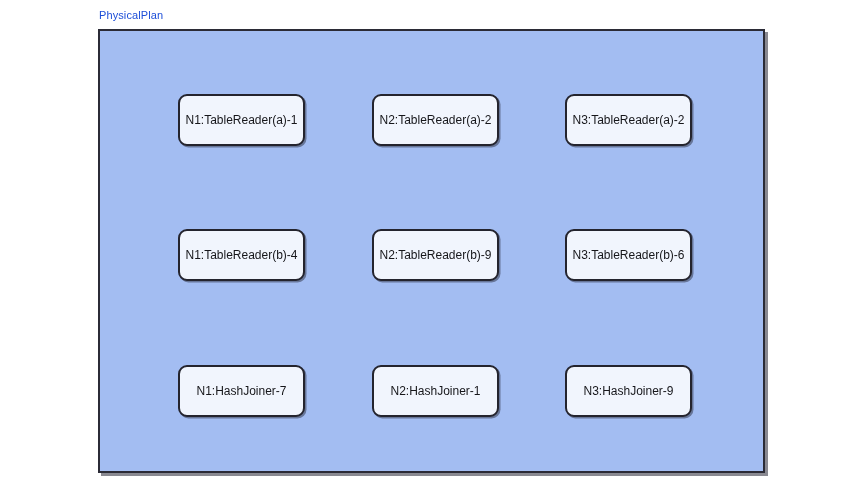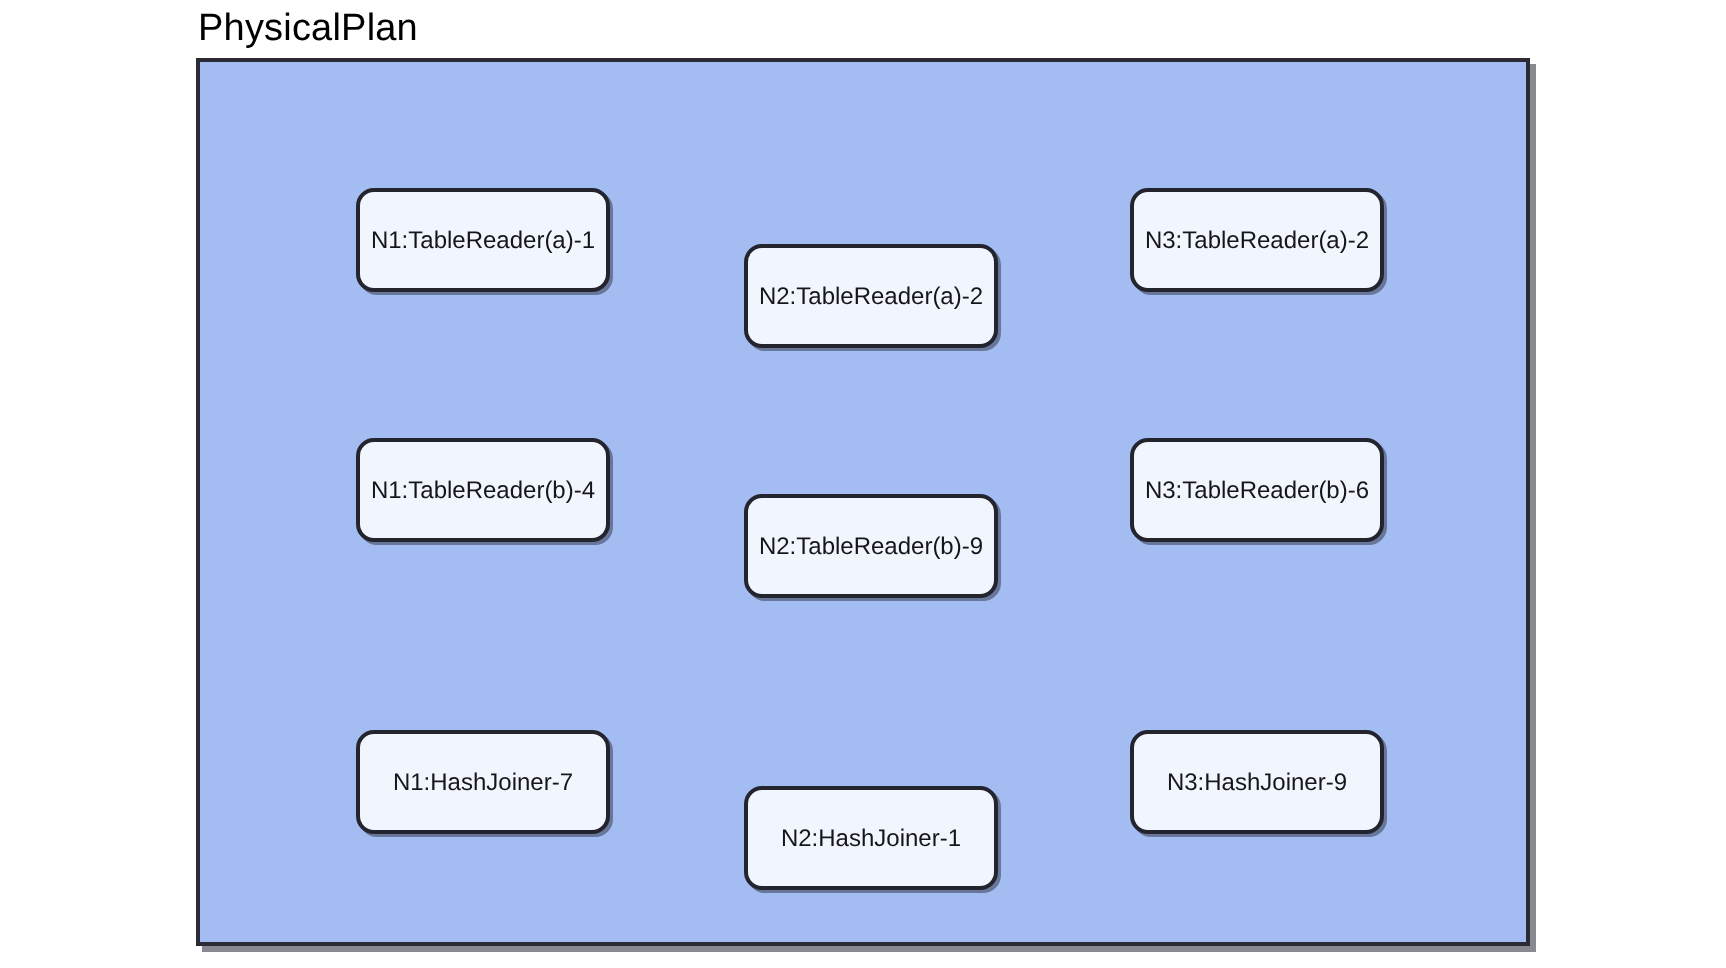--- a/index.html
+++ b/index.html
@@ -20,23 +20,23 @@
     left: 0;
     top: 0;
     width: 863px;
     height: 484px;
     background: #ffffff;
   }
   #plan-title {
     position: absolute;
     left: 99px;
     top: 6px;
-    font-size: 19px;
+    font-size: 11px;
     line-height: 18px;
-    color: #000000;
+    color: #1d4ed8;
     letter-spacing: 0.1px;
     white-space: nowrap;
   }
   #plan-container {
     position: absolute;
     left: 98px;
     top: 29px;
     width: 667px;
     height: 444px;
     box-sizing: border-box;
@@ -57,25 +57,25 @@
     justify-content: center;
     font-size: 12px;
     line-height: 14px;
     color: #16161a;
     text-align: center;
     white-space: nowrap;
     box-shadow: 1.5px 1.5px 0 rgba(30, 30, 45, 0.45);
   }
   
   .col-0 { left: 78px; }
-  .col-1 { left: 272px; margin-top: 28px; }
+  .col-1 { left: 272px; }
   .col-2 { left: 465px; }
   
   .row-0 { top: 63px; }
-  .row-1 { top: 188px; }
+  .row-1 { top: 198px; }
   .row-2 { top: 334px; }
 </style>
 </head>
 <body>
 
 <div id="canvas">
 
   <div id="plan-title">PhysicalPlan</div>
 
   <div id="plan-container">

